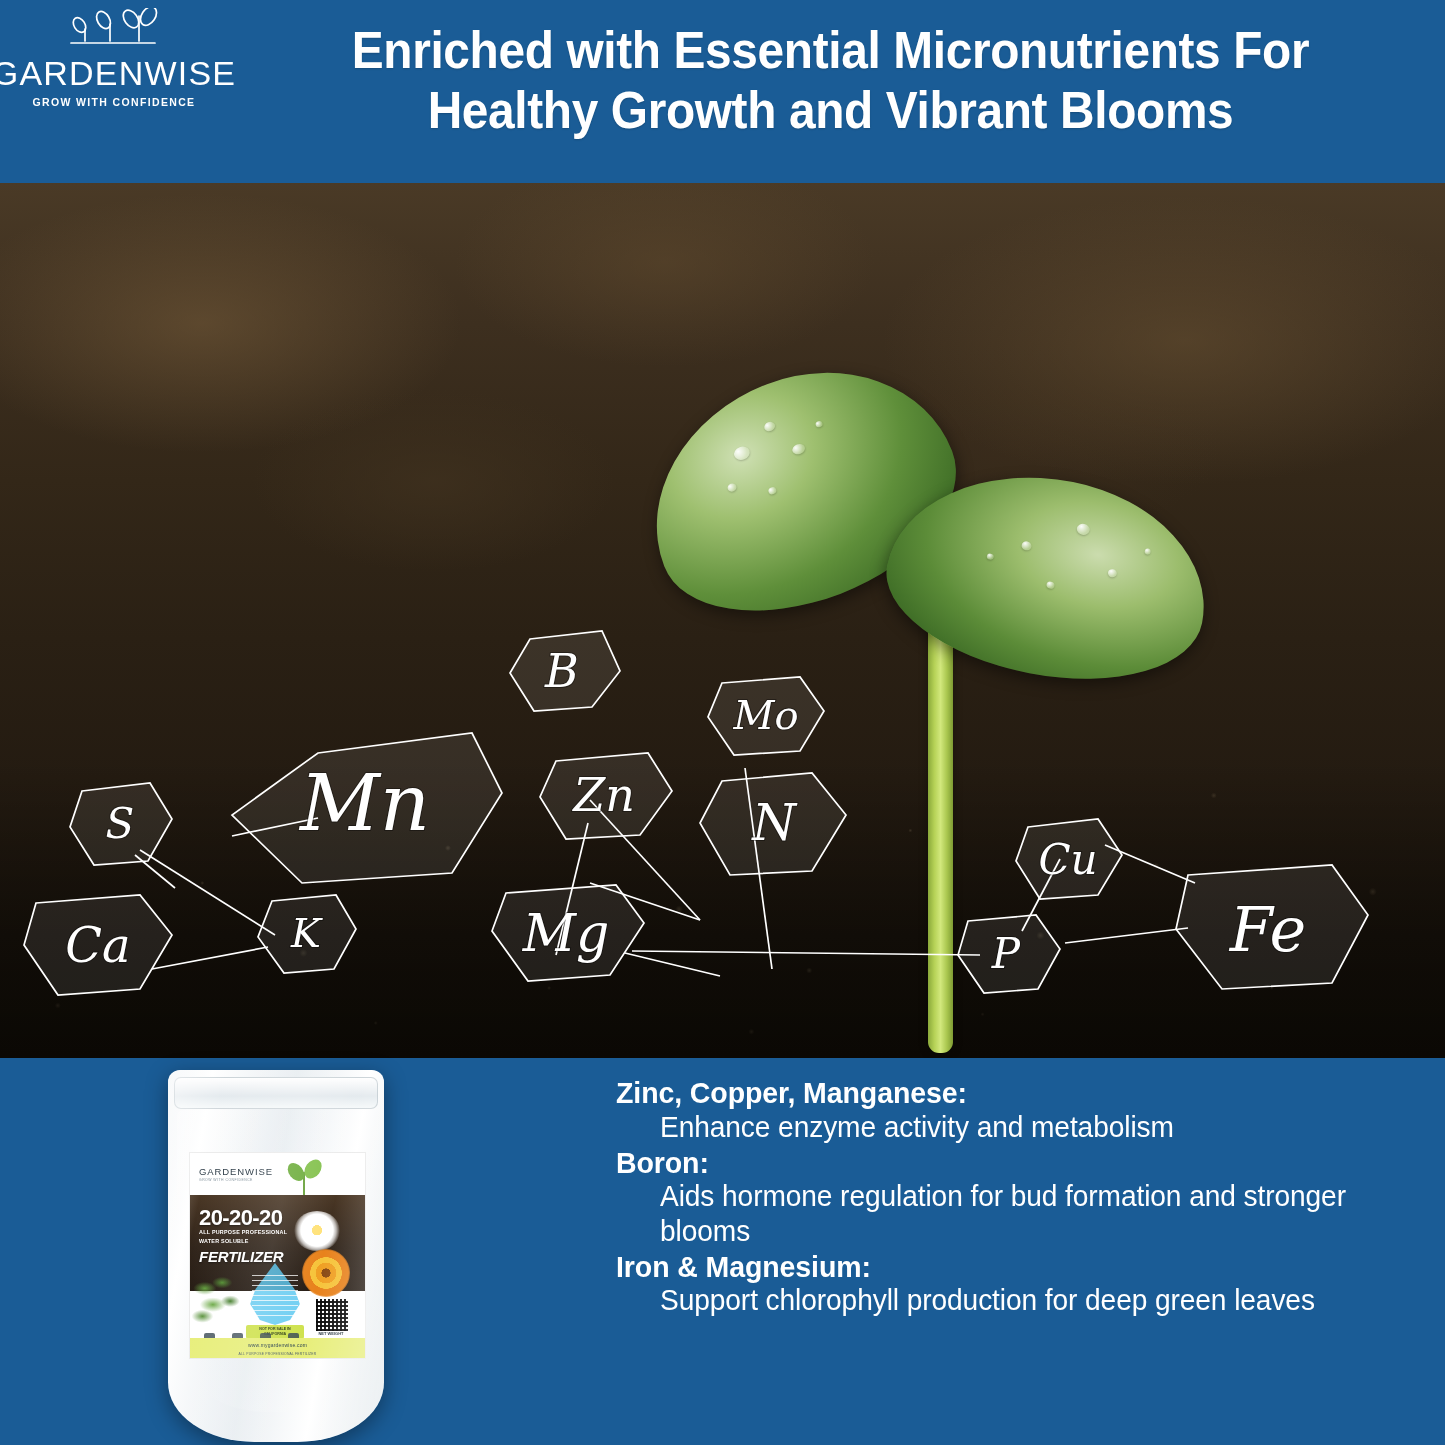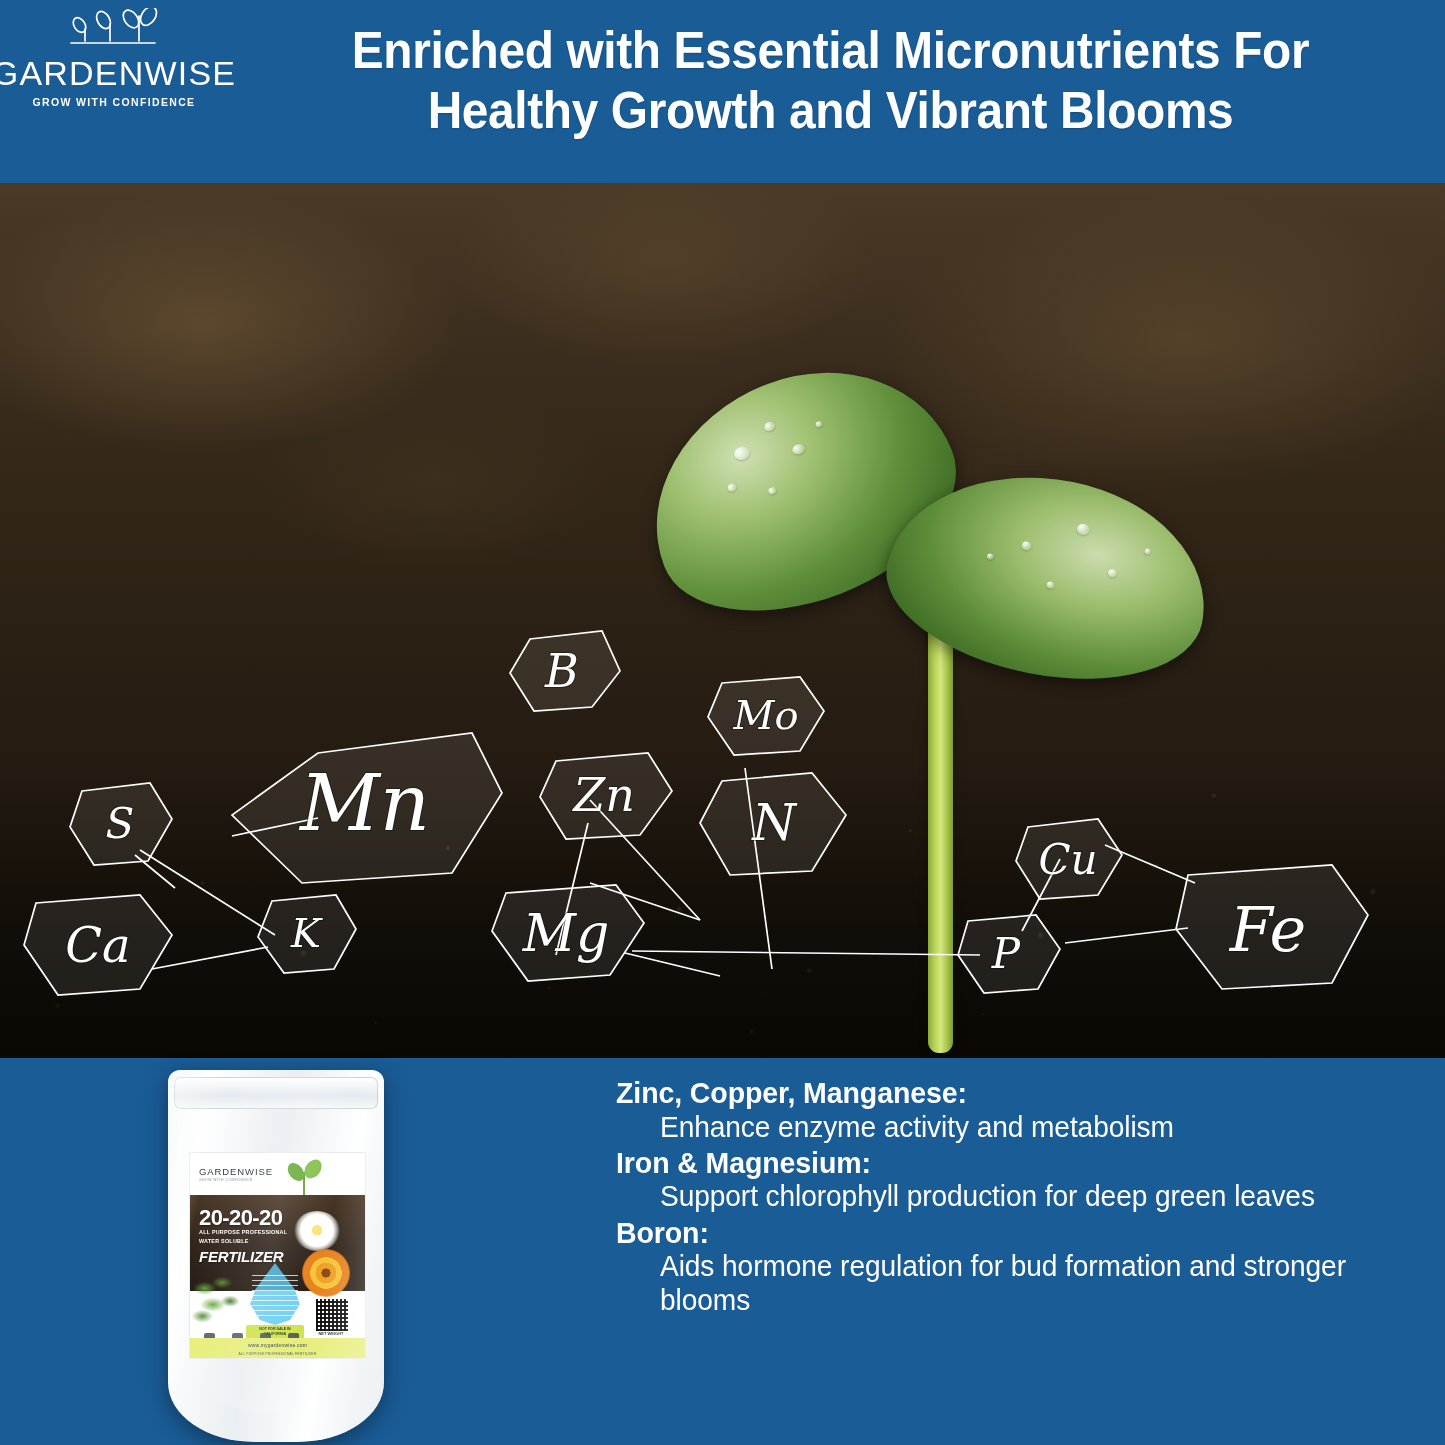--- a/index.html
+++ b/index.html
@@ -359,23 +359,23 @@
         <div class="pack-gloss"></div>
       </div>
     </div>
 
     <div class="benefits">
       <div class="b-group">
         <div class="b-head">Zinc, Copper, Manganese:</div>
         <div class="b-body">Enhance enzyme activity and metabolism</div>
       </div>
       <div class="b-group">
+        <div class="b-head">Boron:</div>
+        <div class="b-body">Aids hormone regulation for bud formation and stronger blooms</div>
+      </div>
+      <div class="b-group">
         <div class="b-head">Iron &amp; Magnesium:</div>
         <div class="b-body">Support chlorophyll production for deep green leaves</div>
       </div>
-      <div class="b-group">
-        <div class="b-head">Boron:</div>
-        <div class="b-body">Aids hormone regulation for bud formation and stronger blooms</div>
-      </div>
     </div>
 
   </div>
 </div>
 
 </body></html>

